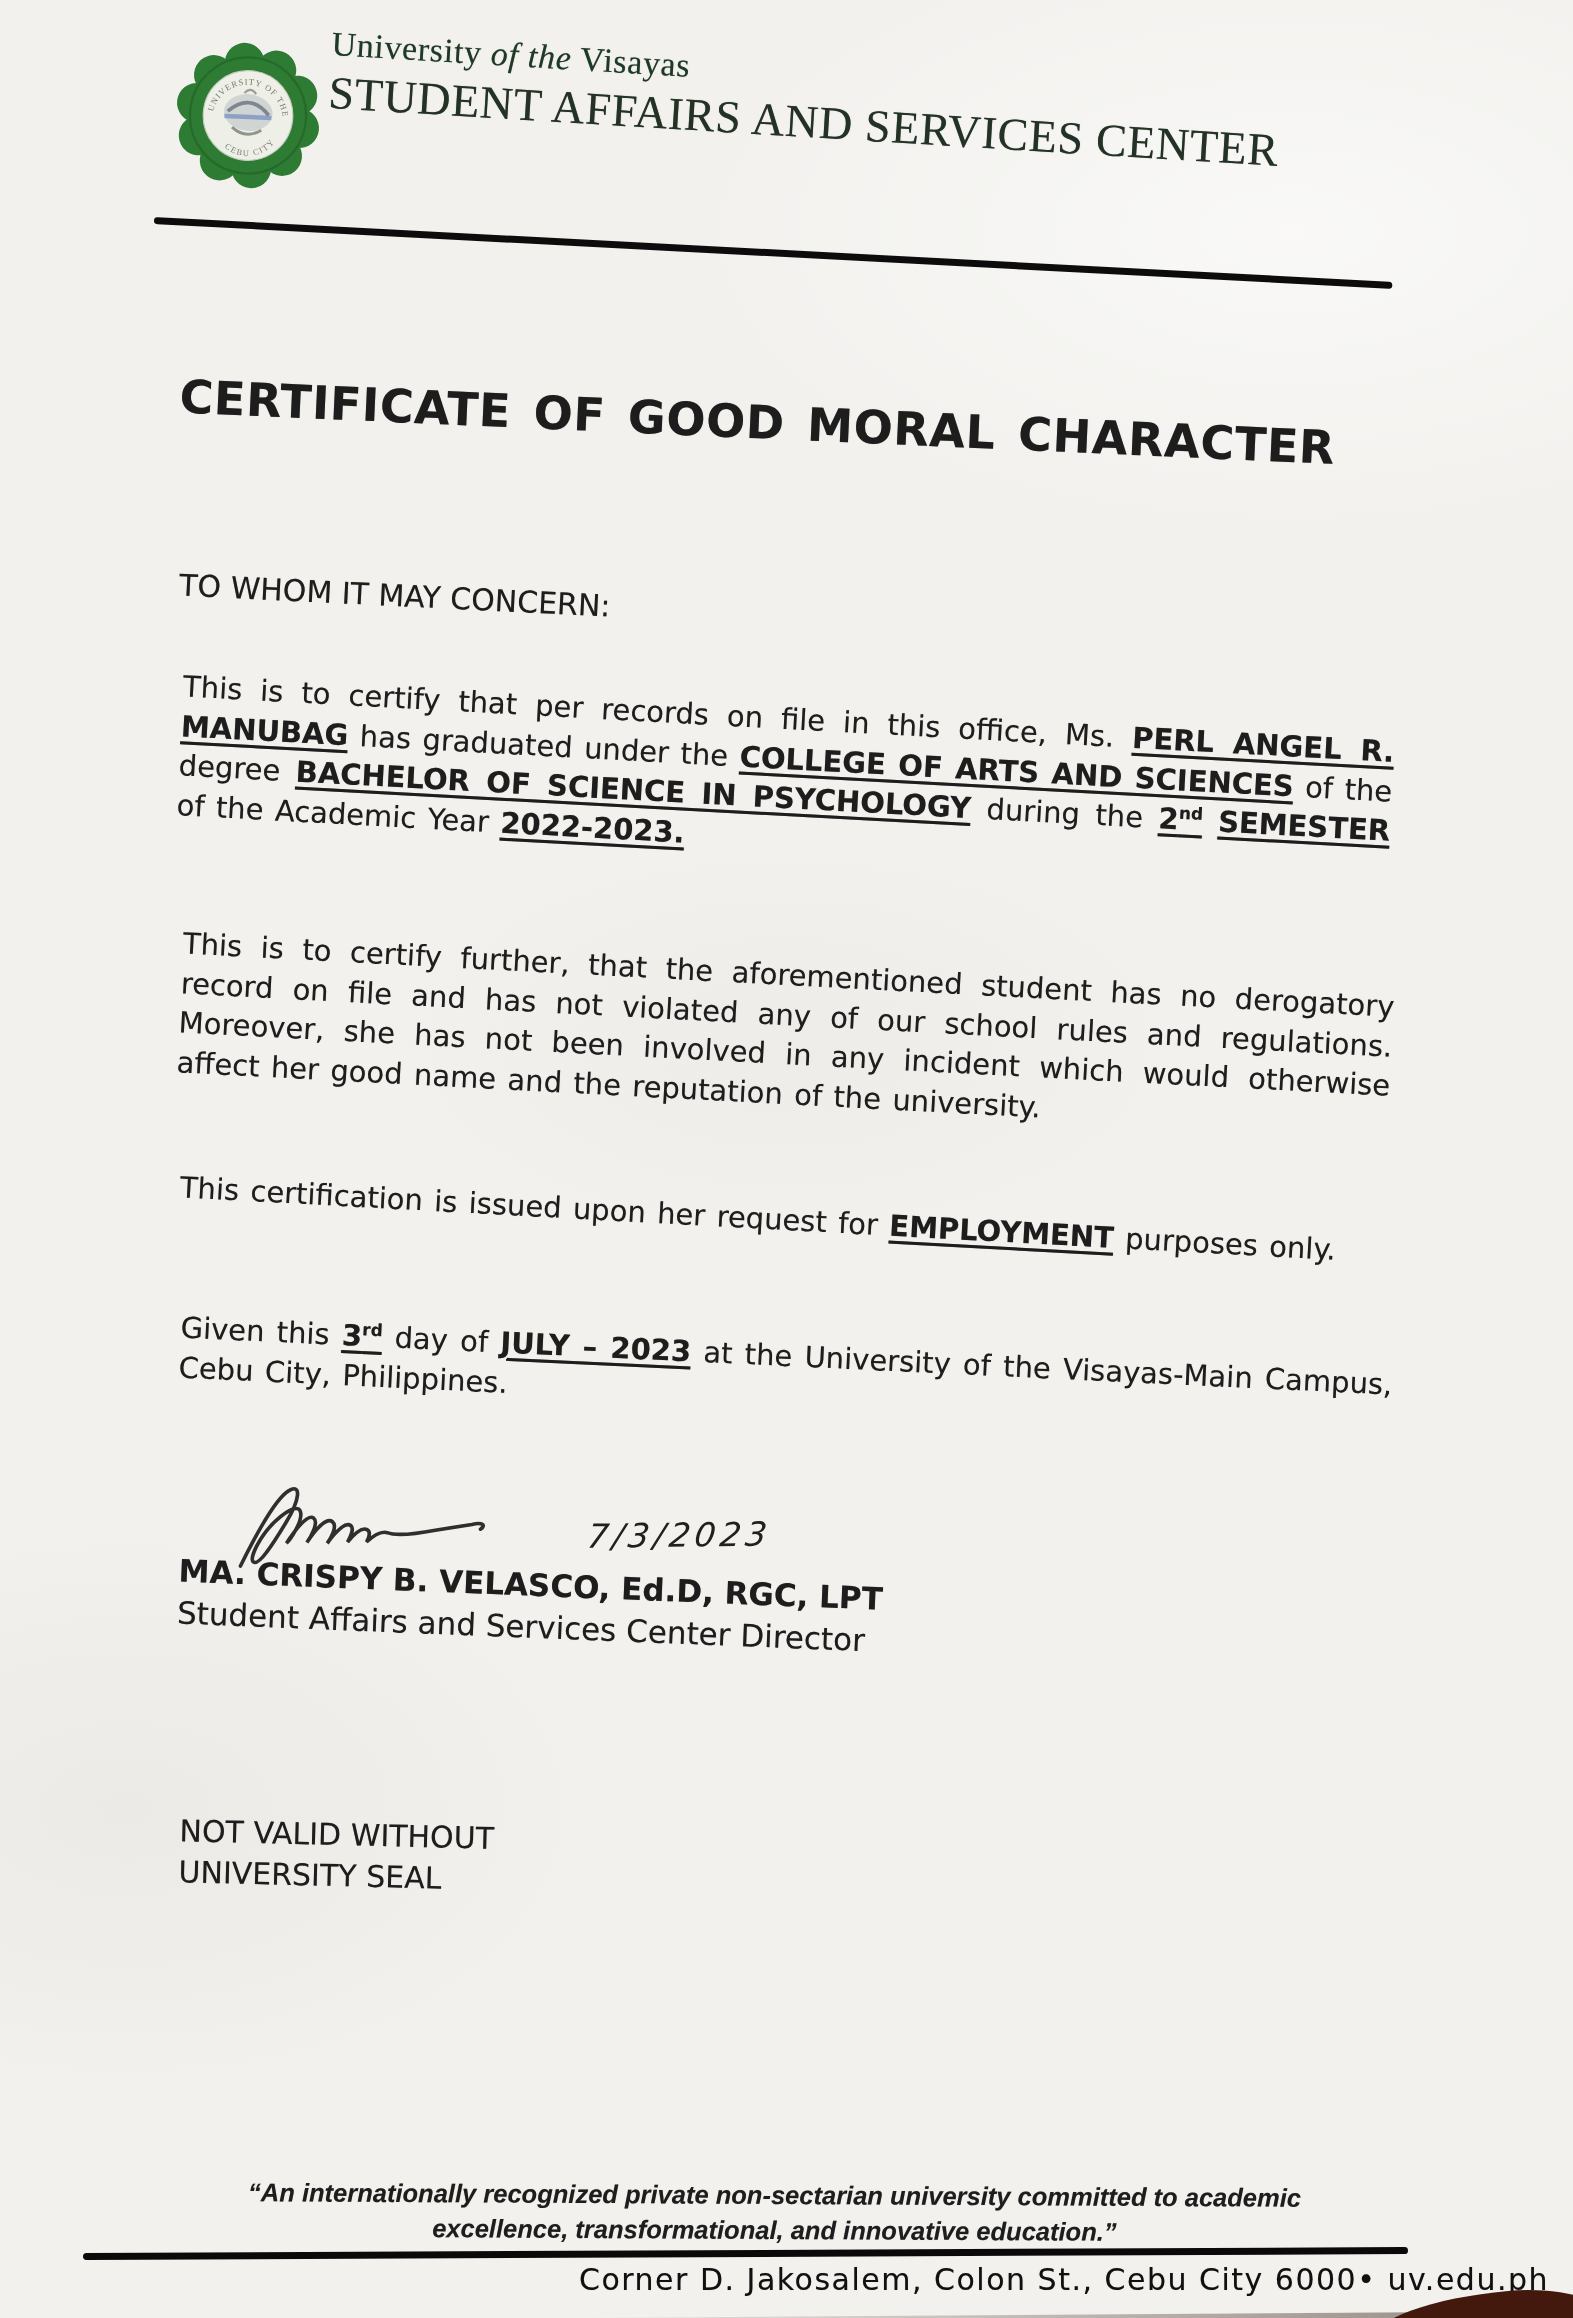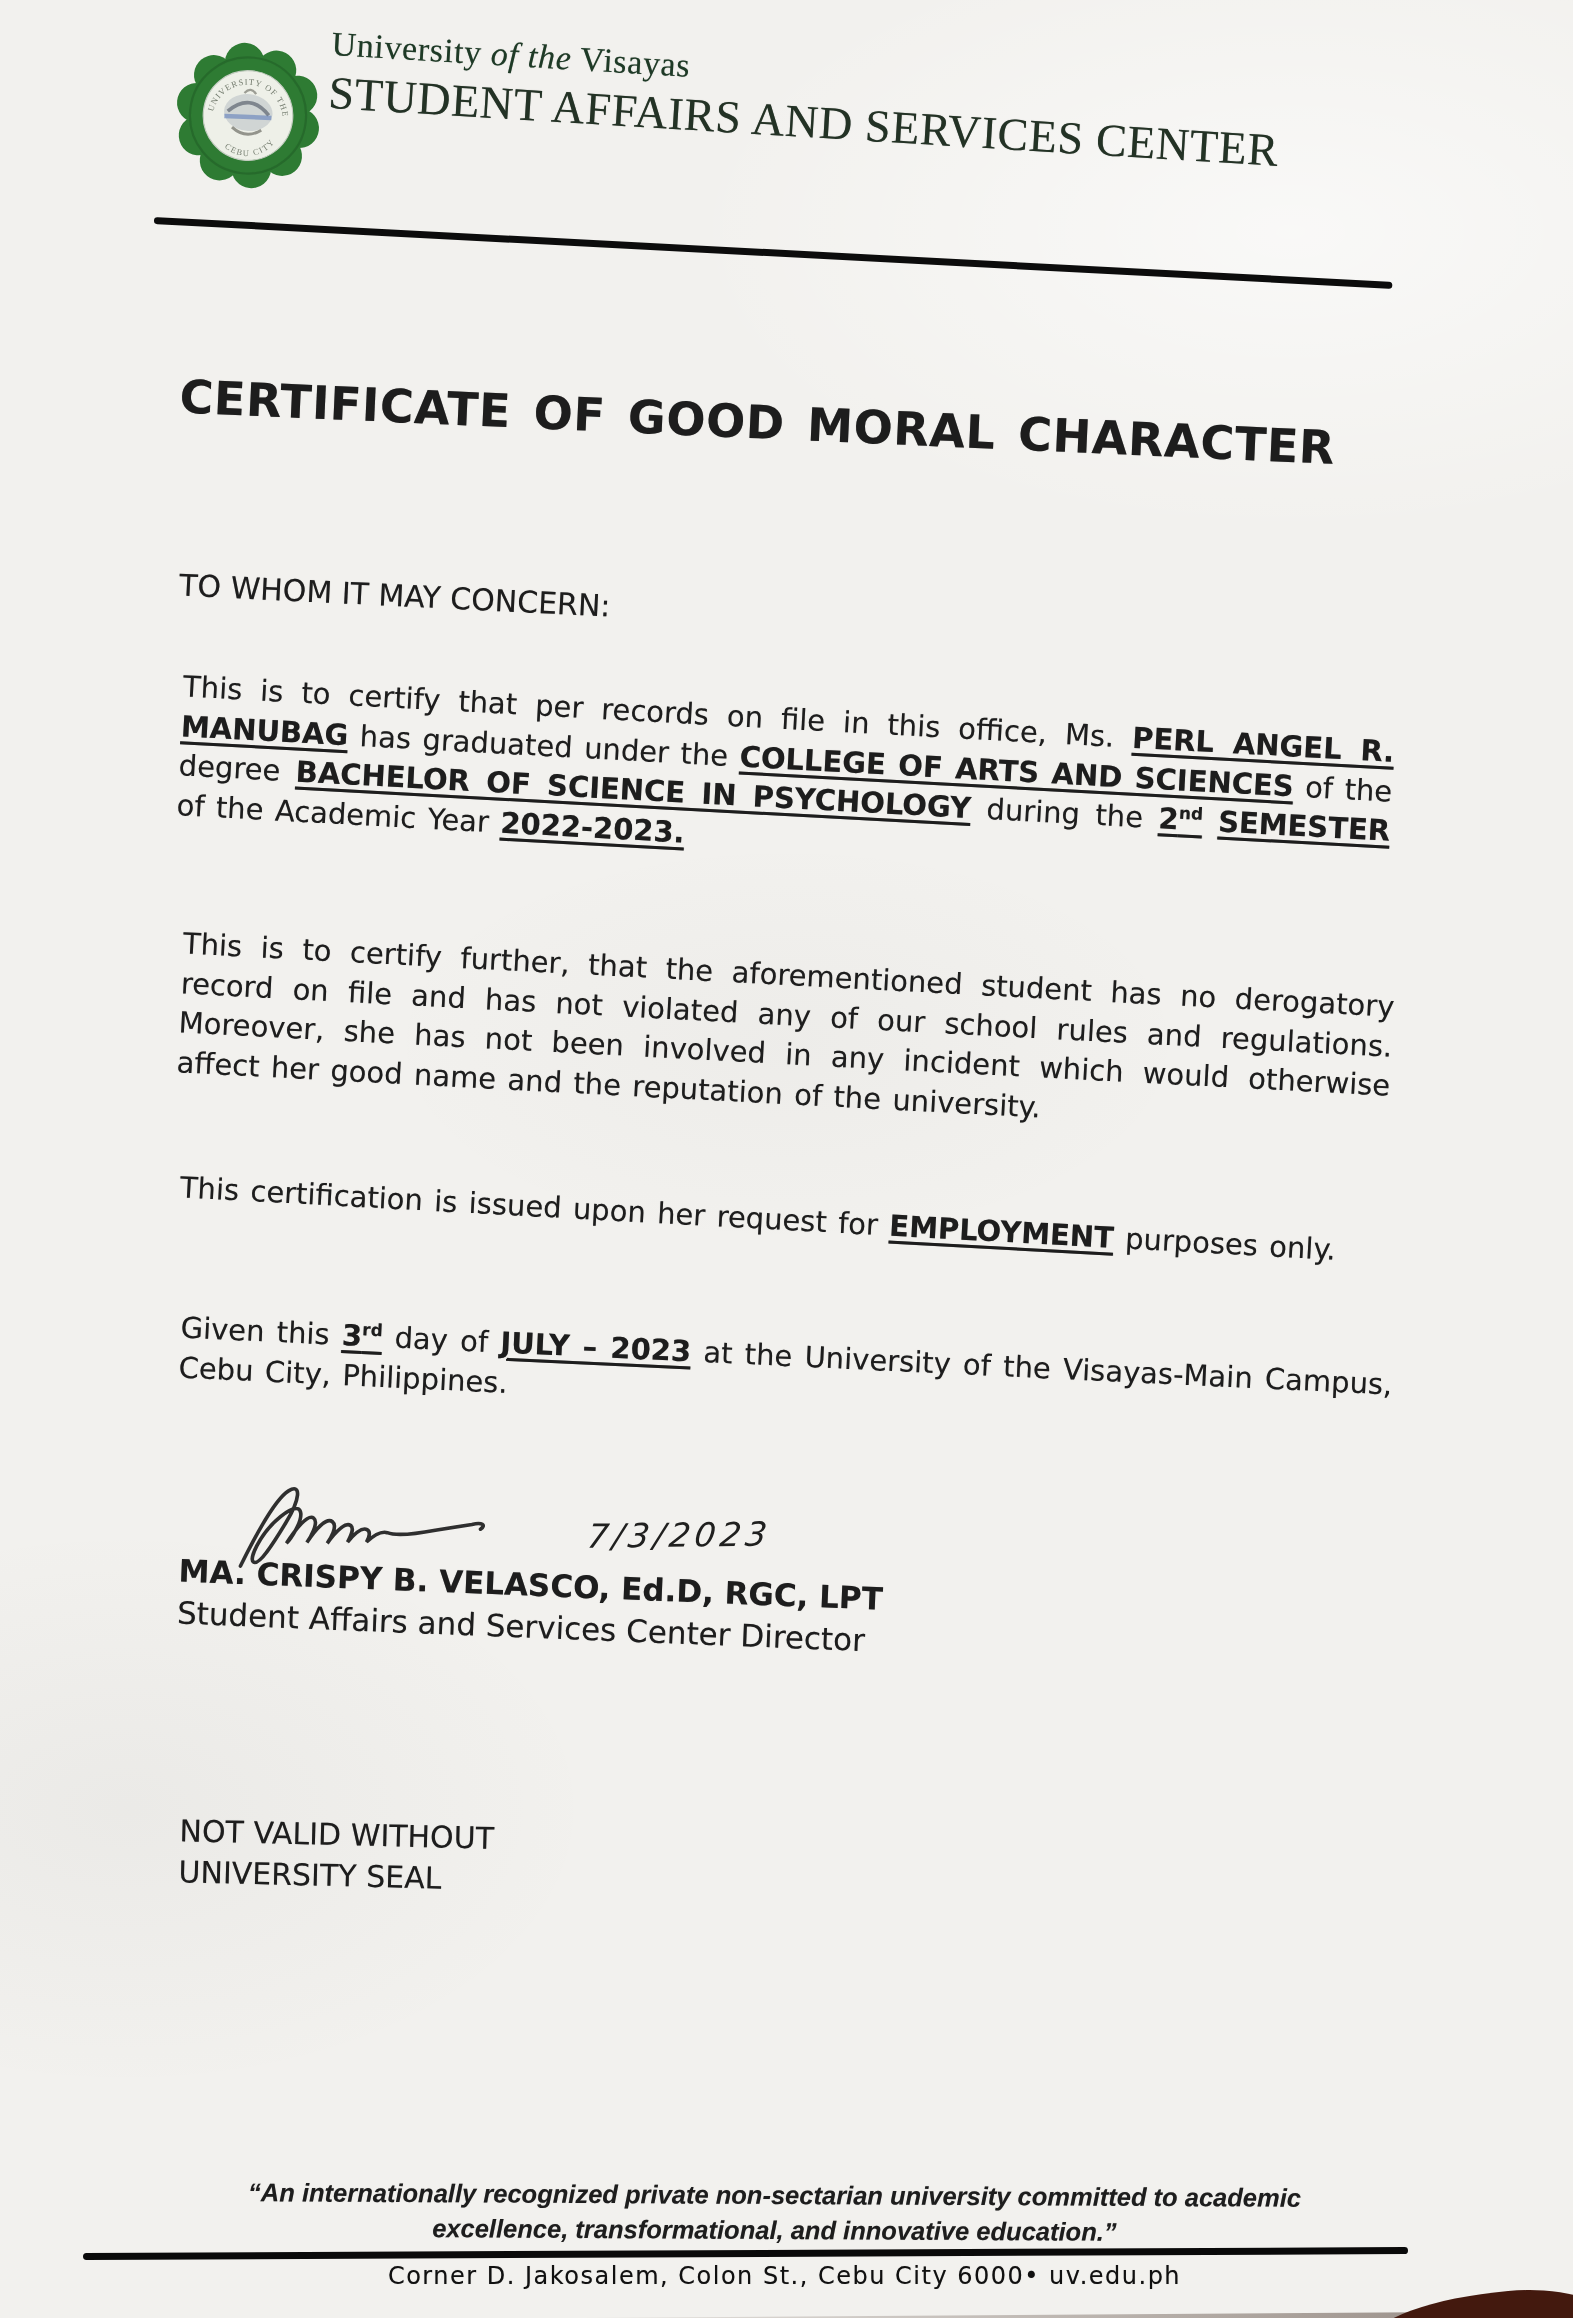--- a/index.html
+++ b/index.html
@@ -86,22 +86,22 @@
     position:absolute;left:0;top:2178px;width:1549px;text-align:center;
     font-family:"Liberation Sans",sans-serif;font-style:italic;font-weight:bold;
     font-size:25.5px;line-height:1.38;transform:rotate(.3deg);
     text-shadow:0 0 0.7px rgba(0,0,0,.35);
   }
   .footer-rule{
     position:absolute;left:83px;top:2250px;width:1325px;height:6.5px;background:#0a0a0a;
     border-radius:4.4px;transform:rotate(-.25deg);
   }
   .footer-address{
-    position:absolute;left:12px;top:2262px;width:1545px;text-align:center;
-    font-size:24px;letter-spacing:1.5px;color:#101010;
+    position:absolute;left:4px;top:2262px;width:1545px;text-align:right;
+    font-size:30px;letter-spacing:1.5px;color:#101010;
     text-shadow:0 0 0.7px rgba(0,0,0,.35);
   }
 
   
   .scan-corner{
     position:absolute;right:-29px;bottom:-11.6px;width:233px;height:38px;
     background:var(--scan-edge);border-radius:60% 40% 0 0/100% 90% 0 0;
     transform:rotate(-5deg);
   }
   .scan-bottom-strip{

